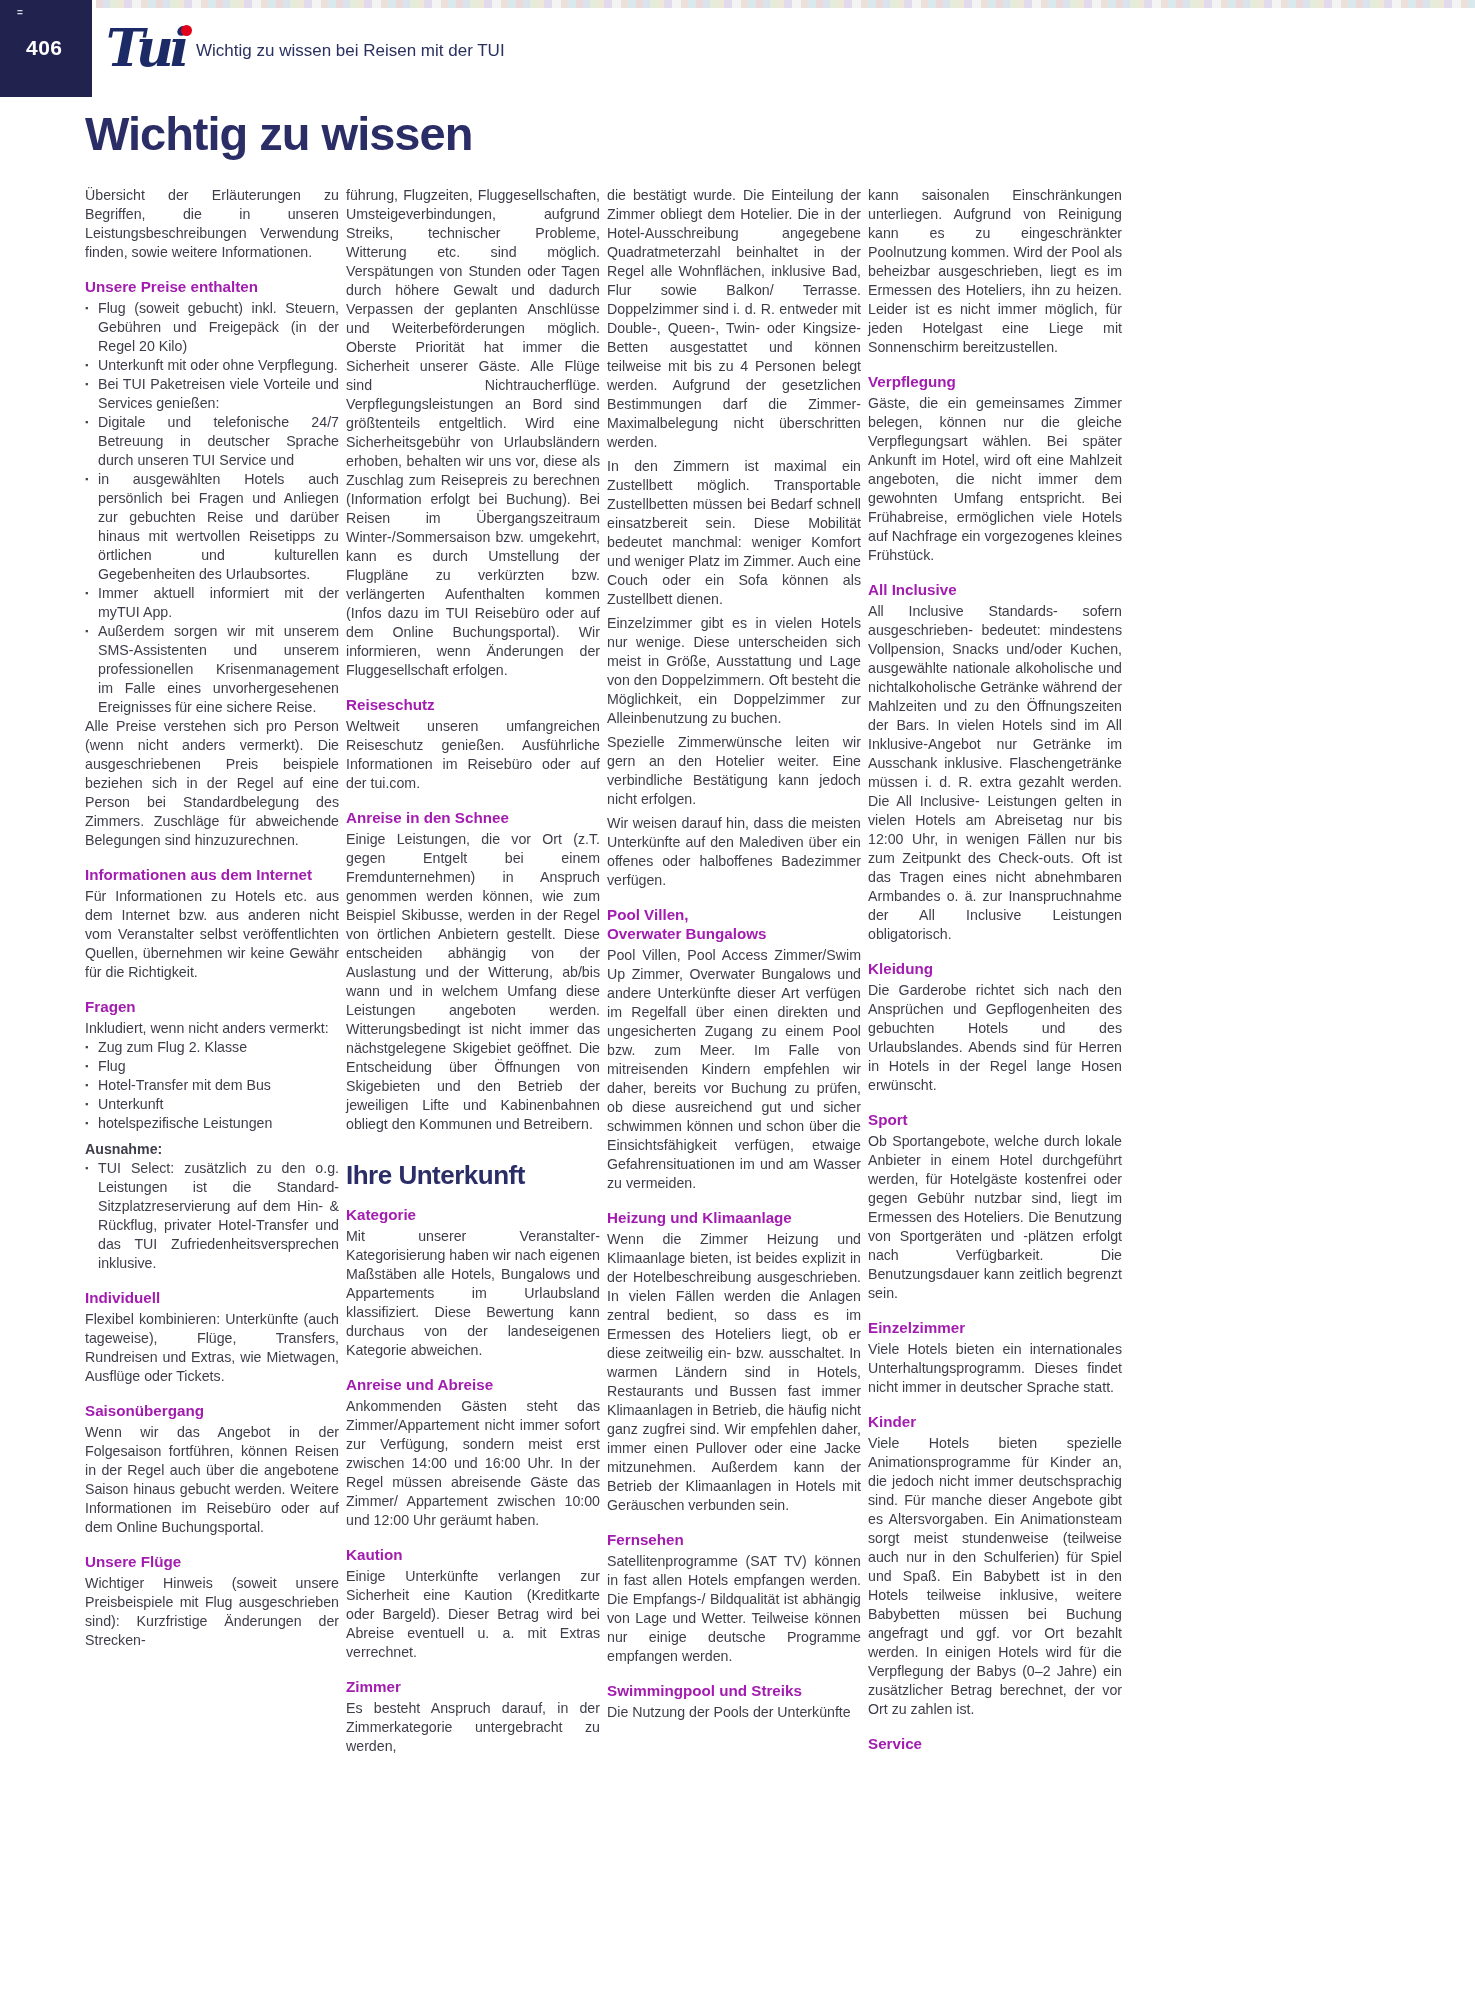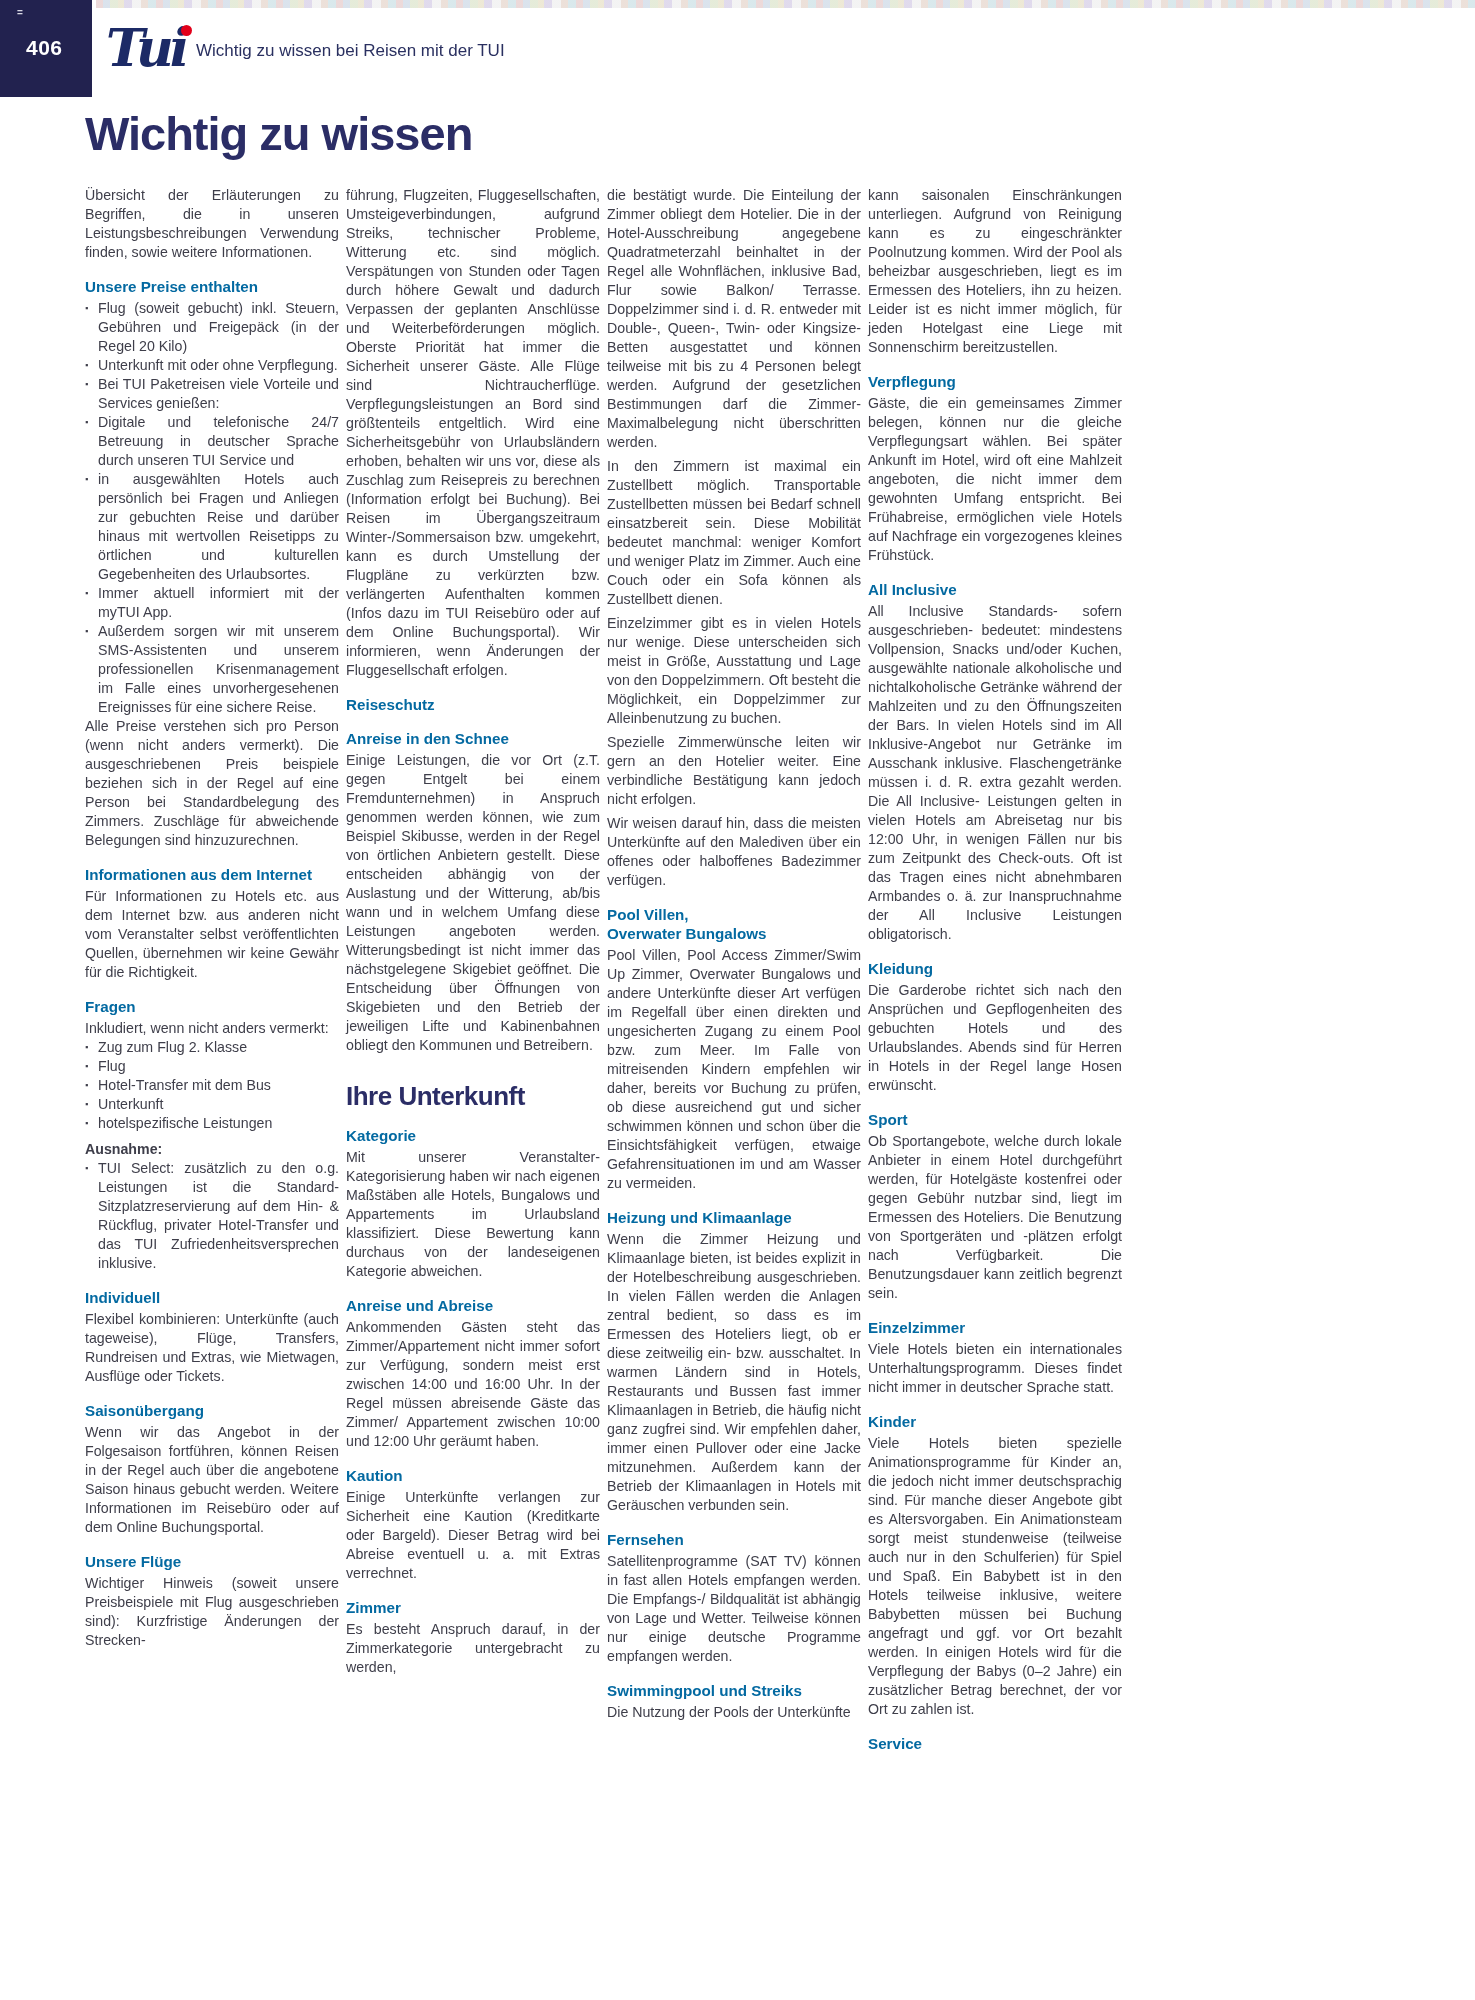--- a/index.html
+++ b/index.html
@@ -46,21 +46,21 @@
     position:absolute; top:186px; left:85px; width:1079px; height:1814px;
     display:flex; gap:7px; overflow:hidden;
   }
   .column {
     flex:0 0 254px; width:254px; font-size:14.2px; line-height:19px;
     color:#3e3e4a; text-align:justify; hyphens:auto; -webkit-hyphens:auto;
   }
   .column p { margin:0; }
   .column p + p { margin-top:5px; }
   .column h3 {
-    font-size:15.2px; font-weight:bold; color:#0369a1;
+    font-size:15.2px; font-weight:bold; color:#a21caf;
     margin:15px 0 3px; text-align:left; line-height:19px; white-space:pre-line;
   }
   .column h2 {
     font-size:26px; font-weight:bold; color:#2b2d66;
     margin:26px 0 10px; text-align:left; line-height:30px; letter-spacing:-.5px;
   }
   .column p.label { font-weight:bold; margin-top:7px; text-align:left; }
   .column ul { list-style:none; margin:0; padding:0; }
   .column li { position:relative; padding-left:13px; }
   .column li::before {
@@ -119,20 +119,21 @@
         <h3>Individuell</h3>
         <p>Flexibel kombinieren: Unterkünfte (auch tageweise), Flüge, Transfers, Rundreisen und Extras, wie Mietwagen, Ausflüge oder Tickets.</p>
         <h3>Saisonübergang</h3>
         <p>Wenn wir das Angebot in der Folgesaison fortführen, können Reisen in der Regel auch über die angebotene Saison hinaus gebucht werden. Weitere Informationen im Reisebüro oder auf dem Online Buchungsportal.</p>
         <h3>Unsere Flüge</h3>
         <p>Wichtiger Hinweis (soweit unsere Preisbeispiele mit Flug ausgeschrieben sind): Kurzfristige Änderungen der Strecken-</p>
       </div>
       <div class="column">
         <p>führung, Flugzeiten, Fluggesellschaften, Umsteigeverbindungen, aufgrund Streiks, technischer Probleme, Witterung etc. sind möglich. Verspätungen von Stunden oder Tagen durch höhere Gewalt und dadurch Verpassen der geplanten Anschlüsse und Weiterbeförderungen möglich. Oberste Priorität hat immer die Sicherheit unserer Gäste. Alle Flüge sind Nichtraucherflüge. Verpflegungsleistungen an Bord sind größtenteils entgeltlich. Wird eine Sicherheitsgebühr von Urlaubsländern erhoben, behalten wir uns vor, diese als Zuschlag zum Reisepreis zu berechnen (Information erfolgt bei Buchung). Bei Reisen im Übergangszeitraum Winter-/Sommersaison bzw. umgekehrt, kann es durch Umstellung der Flugpläne zu verkürzten bzw. verlängerten Aufenthalten kommen (Infos dazu im TUI Reisebüro oder auf dem Online Buchungsportal). Wir informieren, wenn Änderungen der Fluggesellschaft erfolgen.</p>
         <h3>Reiseschutz</h3>
+        <p>Weltweit unseren umfangreichen Reiseschutz genießen. Ausführliche Informationen im Reisebüro oder auf der tui.com.</p>
         <h3>Anreise in den Schnee</h3>
         <p>Einige Leistungen, die vor Ort (z.T. gegen Entgelt bei einem Fremdunternehmen) in Anspruch genommen werden können, wie zum Beispiel Skibusse, werden in der Regel von örtlichen Anbietern gestellt. Diese entscheiden abhängig von der Auslastung und der Witterung, ab/bis wann und in welchem Umfang diese Leistungen angeboten werden. Witterungsbedingt ist nicht immer das nächstgelegene Skigebiet geöffnet. Die Entscheidung über Öffnungen von Skigebieten und den Betrieb der jeweiligen Lifte und Kabinenbahnen obliegt den Kommunen und Betreibern.</p>
         <h2>Ihre Unterkunft</h2>
         <h3>Kategorie</h3>
         <p>Mit unserer Veranstalter-Kategorisierung haben wir nach eigenen Maßstäben alle Hotels, Bungalows und Appartements im Urlaubsland klassifiziert. Diese Bewertung kann durchaus von der landeseigenen Kategorie abweichen.</p>
         <h3>Anreise und Abreise</h3>
         <p>Ankommenden Gästen steht das Zimmer/Appartement nicht immer sofort zur Verfügung, sondern meist erst zwischen 14:00 und 16:00 Uhr. In der Regel müssen abreisende Gäste das Zimmer/ Appartement zwischen 10:00 und 12:00 Uhr geräumt haben.</p>
         <h3>Kaution</h3>
         <p>Einige Unterkünfte verlangen zur Sicherheit eine Kaution (Kreditkarte oder Bargeld). Dieser Betrag wird bei Abreise eventuell u. a. mit Extras verrechnet.</p>
         <h3>Zimmer</h3>

